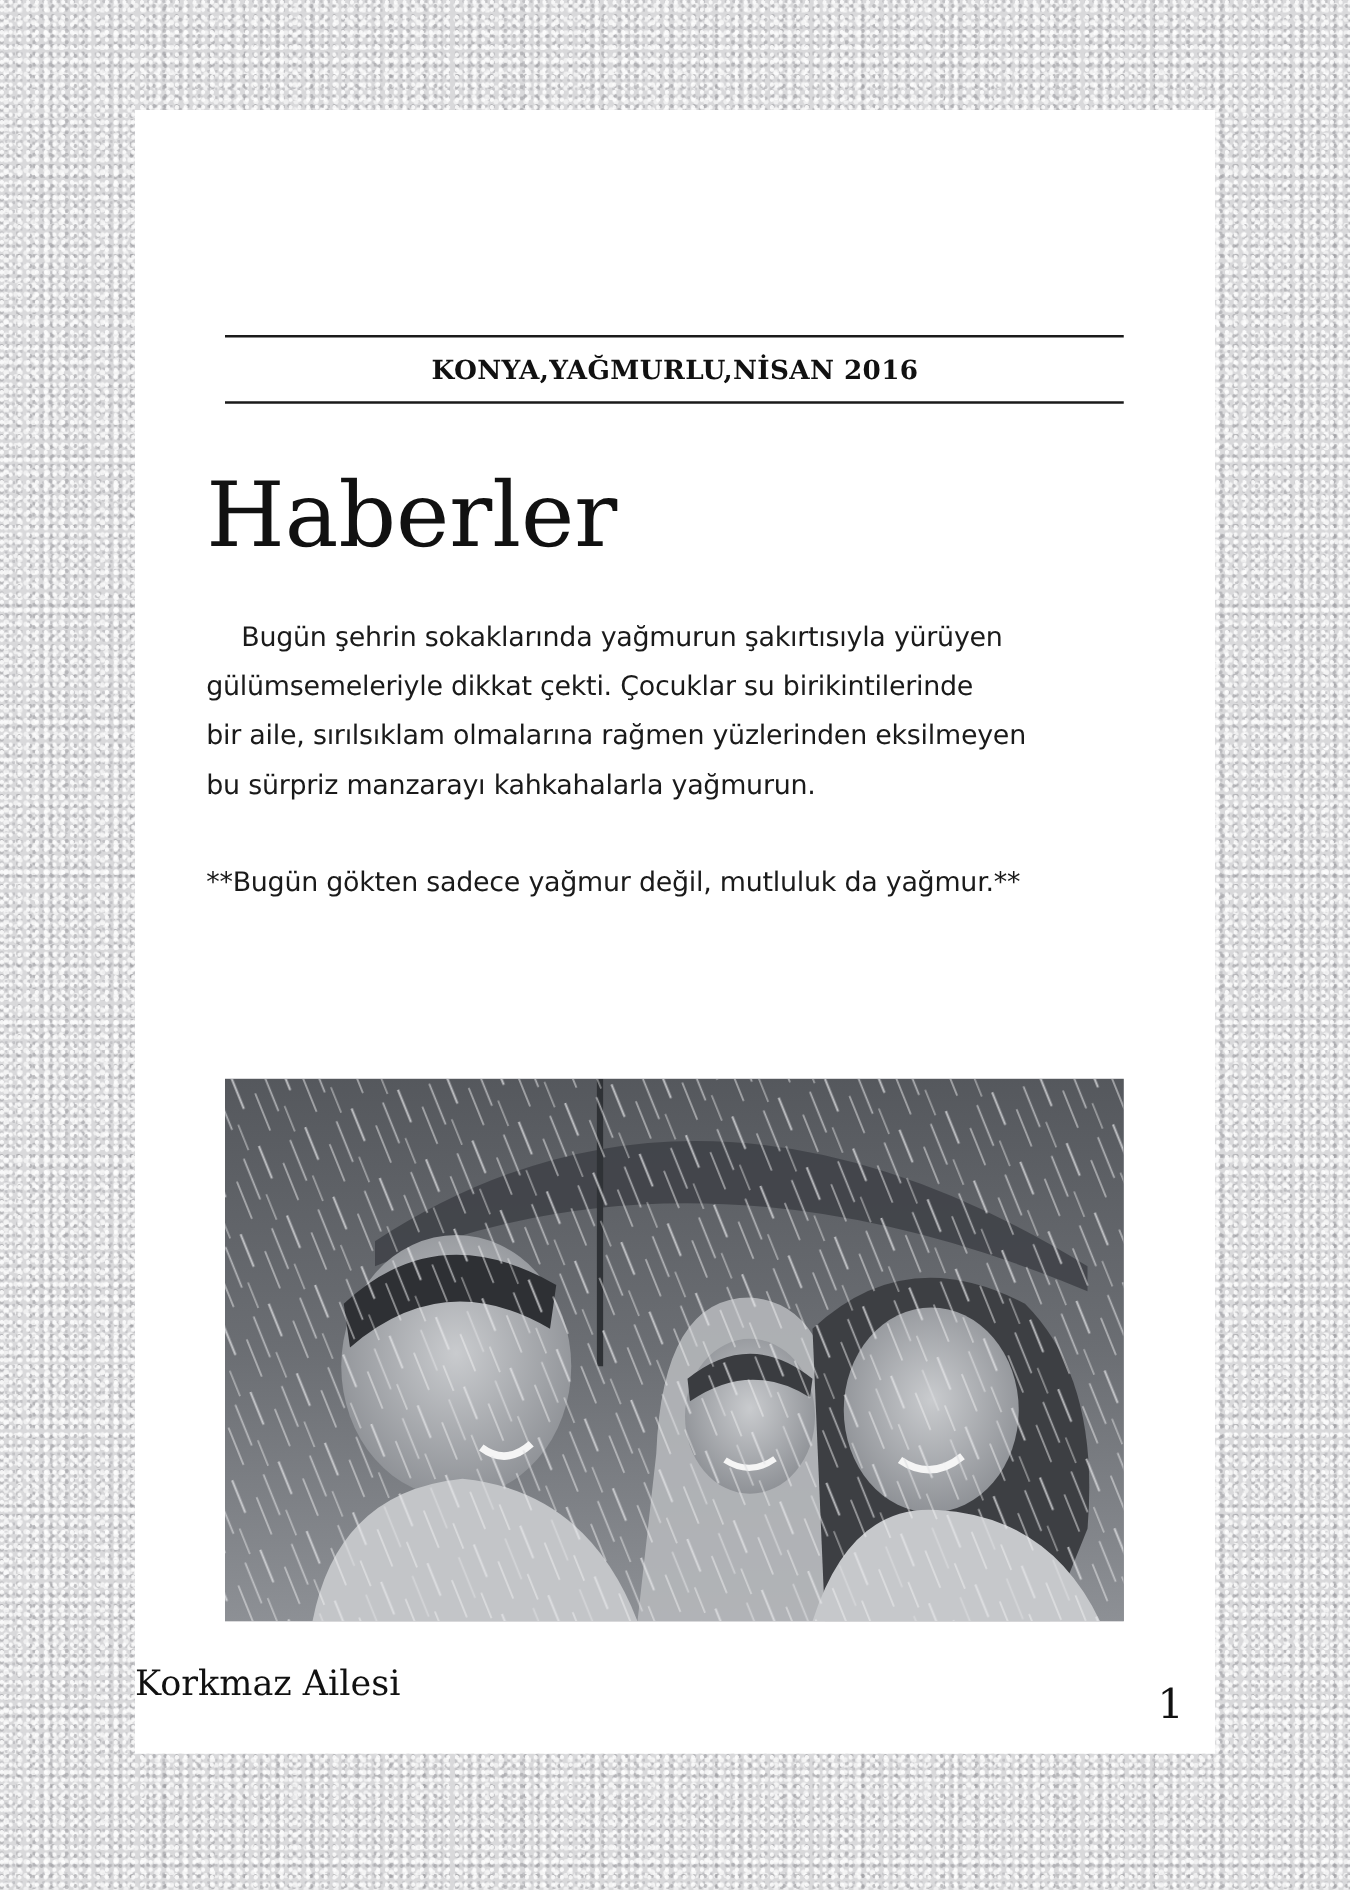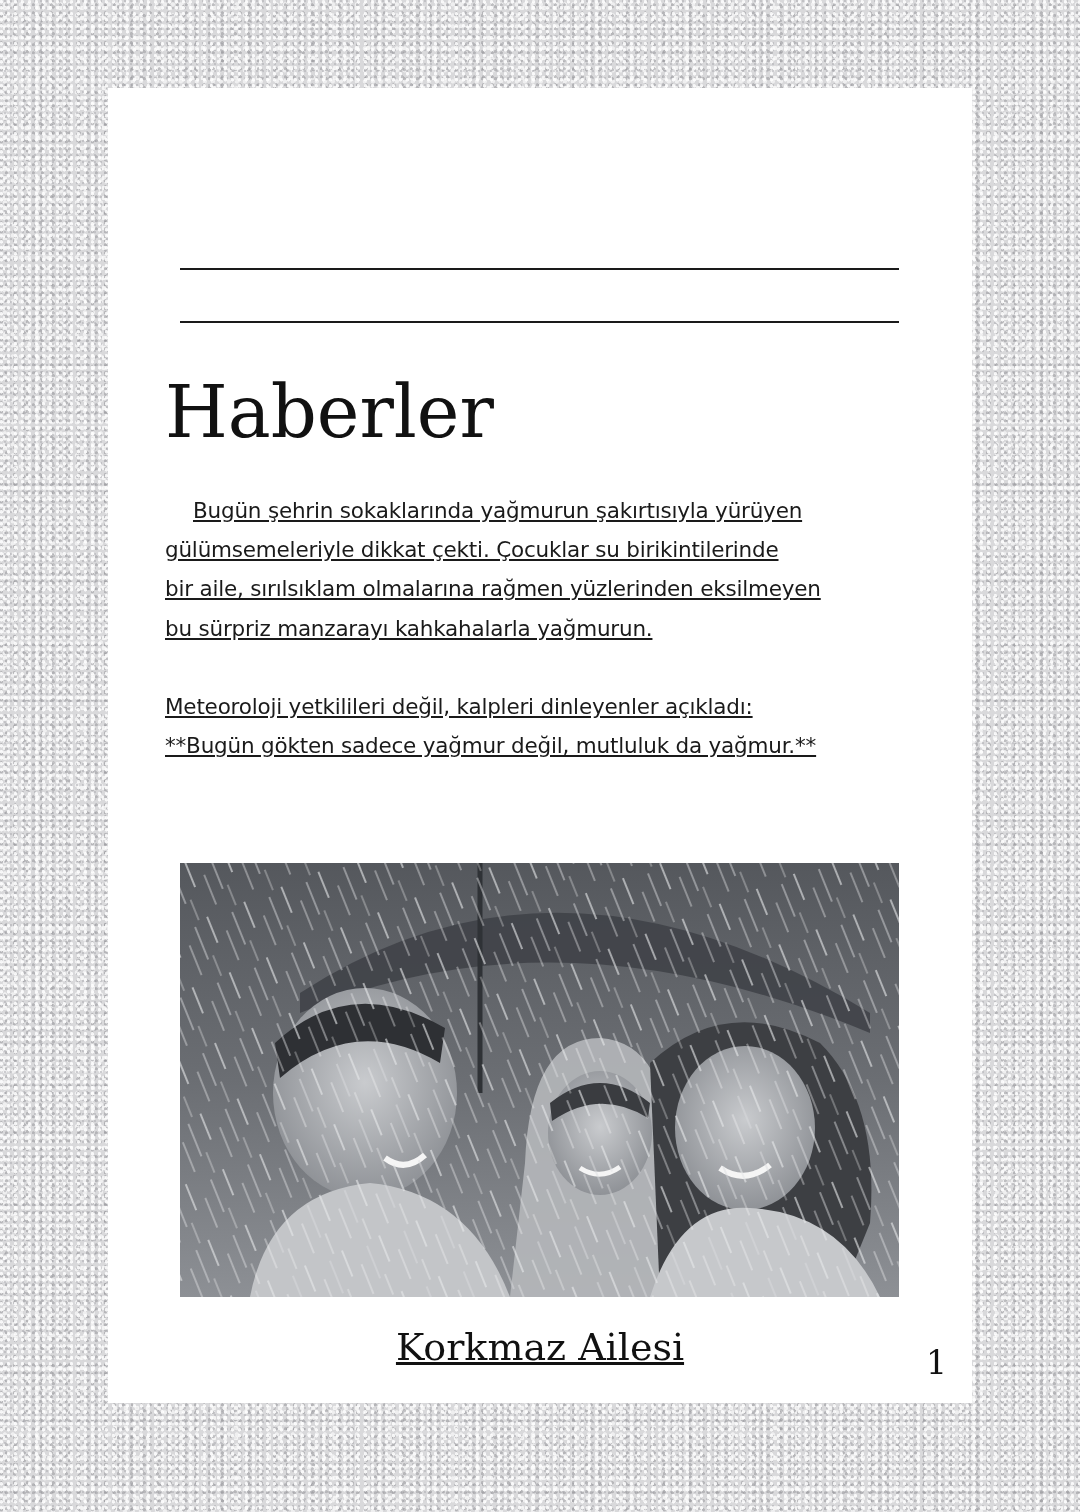--- a/index.html
+++ b/index.html
@@ -38,53 +38,53 @@
     }
     .section-title {
       position: absolute; left: 57px; top: 286px;
       font-family: "DejaVu Serif", serif; font-size: 72px; line-height: 76px; color: #111;
     }
     .article {
       position: absolute; left: 57px; top: 403px; width: 770px;
       font-family: "DejaVu Sans", sans-serif; font-size: 21.5px; line-height: 39.2px;
       color: #1a1a1a; letter-spacing: -0.2px;
     }
-    .article p { margin: 0; white-space: nowrap; text-decoration: underline; }
+    .article p { margin: 0; white-space: nowrap; }
     .article p.indent { text-indent: 28px; }
     .article .spacer { height: 39px; }
     .photo {
       position: absolute; left: 72px; top: 775px; width: 719px; height: 434px;
       overflow: hidden; background: #6f7277;
     }
     .photo svg { display: block; }
     .caption {
-      position: absolute; left: 0; top: 1235px; width: 864px; text-align: center;
-      font-family: "DejaVu Serif", serif; font-size: 38px; line-height: 48px; color: #111; text-decoration: underline;
+      position: absolute; left: 0; top: 1235px; width: 864px; text-align: left;
+      font-family: "DejaVu Serif", serif; font-size: 28px; line-height: 48px; color: #111;
     }
     .page-number {
       position: absolute; left: 818px; top: 1255px;
       font-family: "DejaVu Serif", serif; font-size: 33px; line-height: 40px; color: #111;
     }
   </style>
 </head>
 <body>
 
 <div class="page">
   <div class="rule top"></div>
+  <div class="dateline">KONYA,YAĞMURLU,NİSAN 2016</div>
   <div class="rule bottom"></div>
 
   <div class="section-title">Haberler</div>
 
   <div class="article">
     <p class="indent">Bugün şehrin sokaklarında yağmurun şakırtısıyla yürüyen</p>
     <p>gülümsemeleriyle dikkat çekti. Çocuklar su birikintilerinde</p>
     <p>bir aile, sırılsıklam olmalarına rağmen yüzlerinden eksilmeyen</p>
     <p>bu sürpriz manzarayı kahkahalarla yağmurun.</p>
     <div class="spacer"></div>
-    <p>Meteoroloji yetkilileri değil, kalpleri dinleyenler açıkladı:</p>
     <p>**Bugün gökten sadece yağmur değil, mutluluk da yağmur.**</p>
   </div>
 
   <div class="photo" title="Family laughing in the rain under an umbrella">
     <svg width="719" height="434" viewBox="0 0 719 434" xmlns="http://www.w3.org/2000/svg">
       <defs>
         <linearGradient id="bg" x1="0" y1="0" x2="0" y2="1">
           <stop offset="0" stop-color="#55585d"></stop>
           <stop offset="0.5" stop-color="#6b6e73"></stop>
           <stop offset="1" stop-color="#8d9095"></stop>

